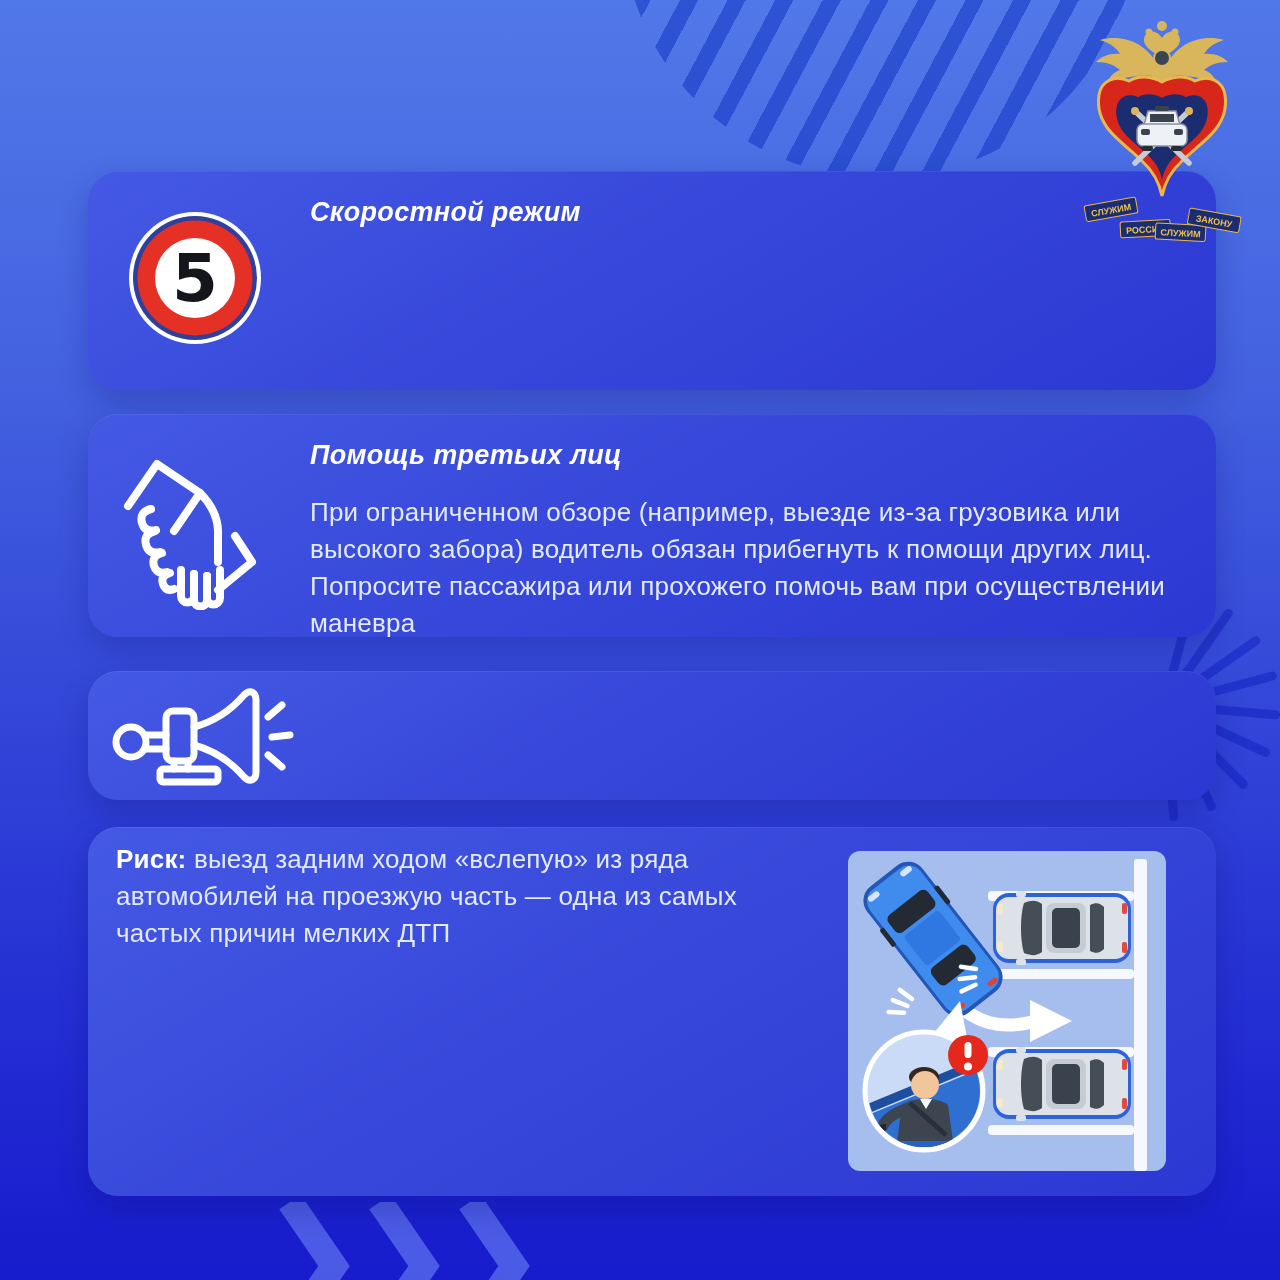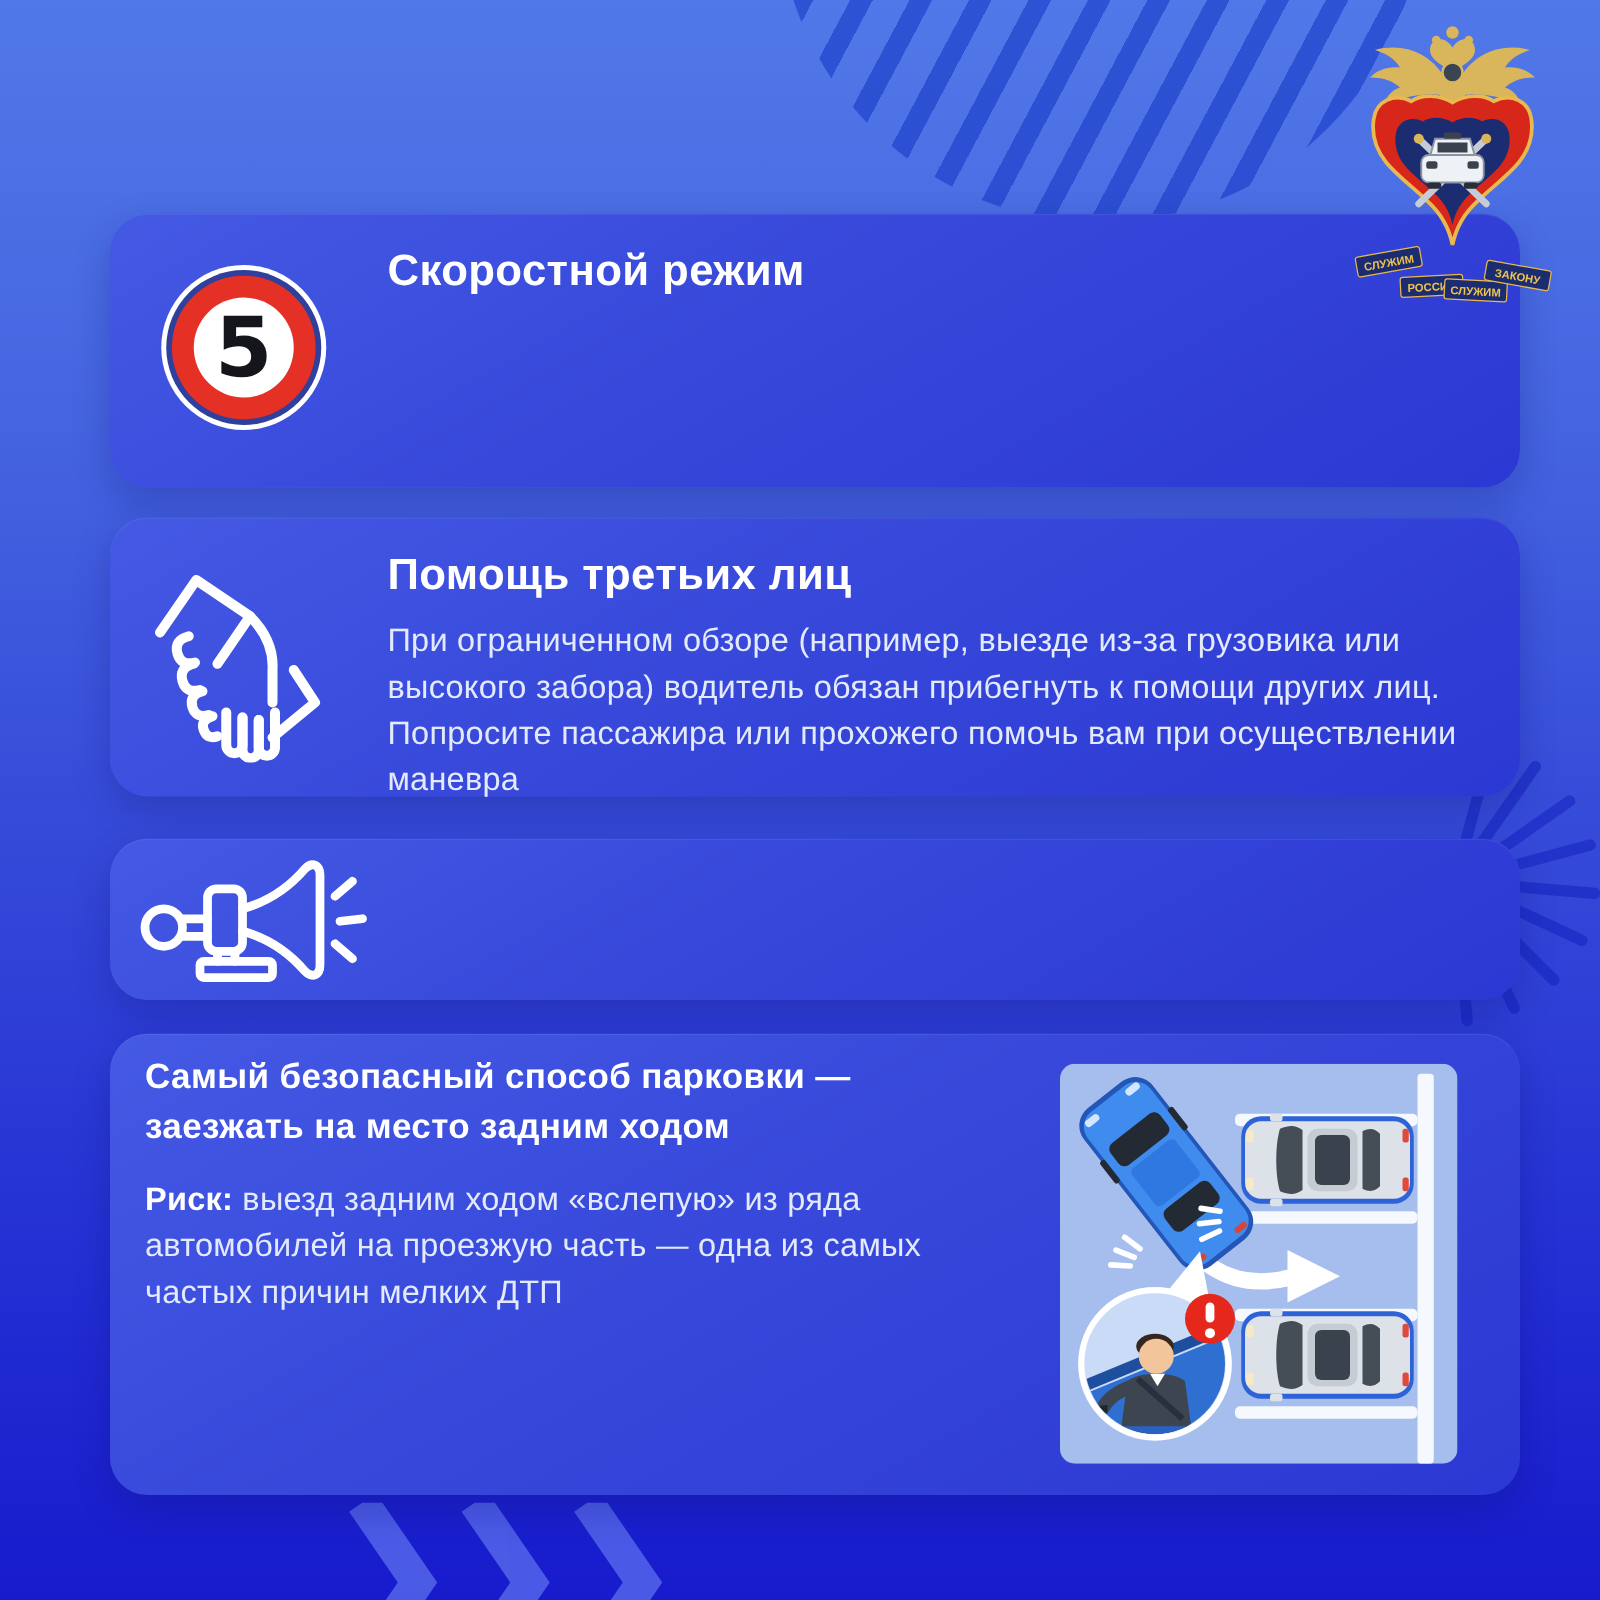--- a/index.html
+++ b/index.html
@@ -17,21 +17,21 @@
   .chevrons{position:absolute;left:276px;top:1202px;width:270px;height:78px;overflow:hidden;}
   .card{
     position:absolute;left:88px;width:1128px;border-radius:30px;
     background:linear-gradient(150deg,#4459e4 0%,#3748da 45%,#2c38d3 100%);
     box-shadow:0 12px 30px rgba(8,10,90,.22), inset 0 1px 0 rgba(255,255,255,.07);
   }
   #card1{top:171px;height:219px;}
   #card2{top:414px;height:223px;}
   #card3{top:671px;height:129px;}
   #card4{top:827px;height:369px;}
-  .c-title{position:absolute;font-size:35px;font-weight:700;color:#ffffff;letter-spacing:.3px;}
+  .c-title{position:absolute;font-size:27px;font-weight:700;color:#ffffff;letter-spacing:.3px;font-style:italic;}
   .c-body{position:absolute;font-size:26px;line-height:37px;color:#e3eafe;letter-spacing:.2px;}
   .sign{position:absolute;left:40px;top:40px;width:134px;height:134px;}
   .hand-icon{position:absolute;left:26px;top:36px;width:150px;height:160px;}
   .horn-icon{position:absolute;left:22px;top:8px;width:185px;height:115px;}
   .emblem{position:absolute;left:1082px;top:16px;width:160px;height:230px;}
   .col4{position:absolute;left:28px;top:14px;width:695px;}
   .col4 .t{font-size:28px;font-weight:700;line-height:40px;color:#fff;letter-spacing:.3px;margin:0 0 20px 0;}
   .col4 p{font-size:26px;line-height:37px;color:#e3eafe;letter-spacing:.2px;margin:0 0 15px 0;}
   .col4 b{color:#ffffff;font-weight:700;}
   .illustration{position:absolute;left:760px;top:24px;width:318px;height:320px;}
@@ -108,21 +108,20 @@
         <rect x="50" y="90" width="58" height="13" rx="3"></rect>
         <path d="M158,38 L172,26"></path>
         <path d="M162,58 L180,56"></path>
         <path d="M158,76 L172,88"></path>
       </g>
     </svg>
   </div>
 
   <div class="card" id="card4">
     <div class="col4">
-      <div class="t">Самый безопасный способ парковки — заезжать на место задним ходом</div>
       <p><b>Риск:</b><span> выезд задним ходом «вслепую» из ряда автомобилей на проезжую часть — одна из самых частых причин мелких ДТП</span></p>
     </div>
 
     <svg class="illustration" viewBox="0 0 318 320">
       <defs>
         <clipPath id="rc">
             <rect x="0" y="0" width="318" height="320" rx="12"></rect>
           </clipPath>
         <clipPath id="clipIns">
             <circle cx="76" cy="240" r="56"></circle>

